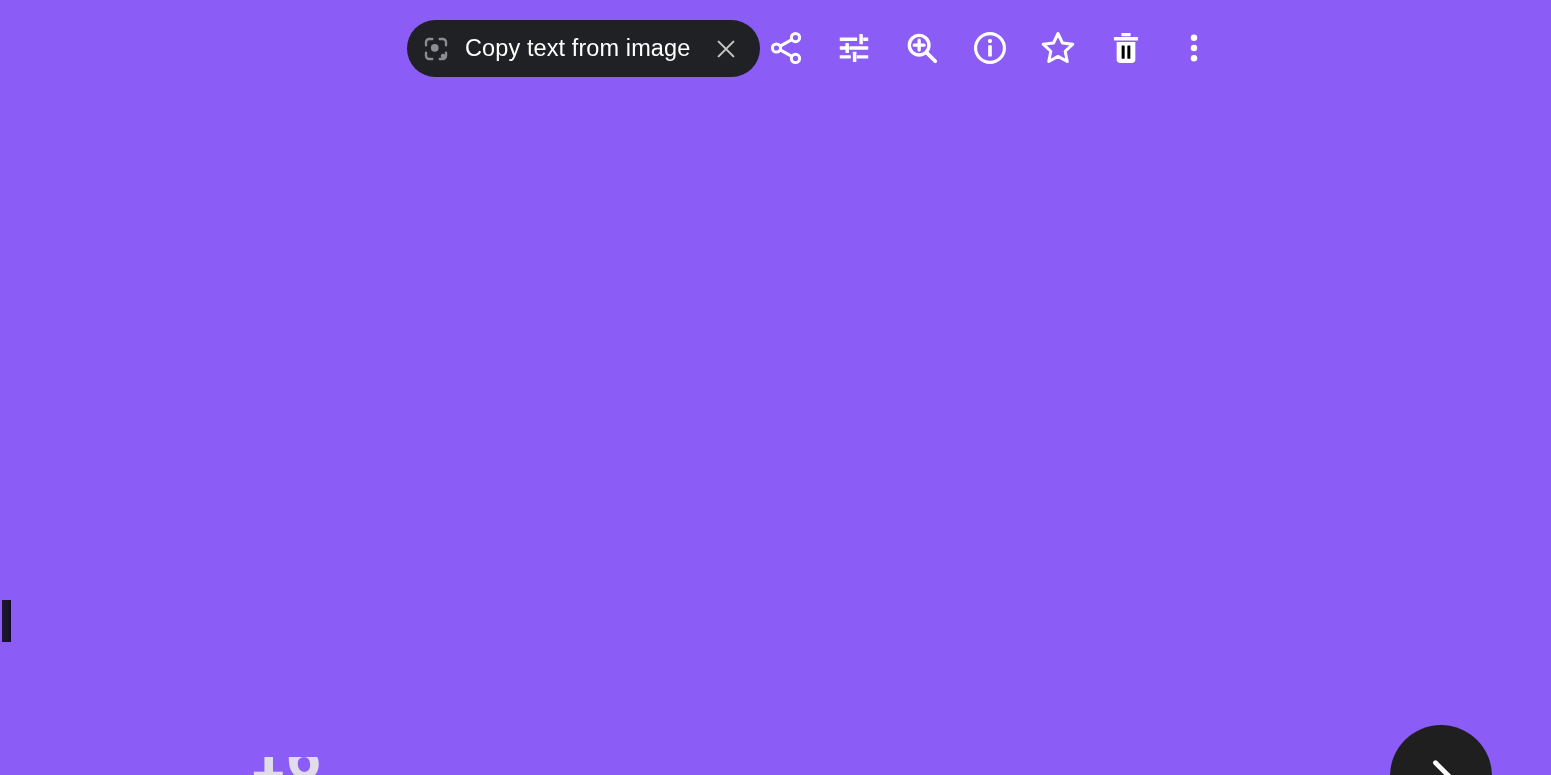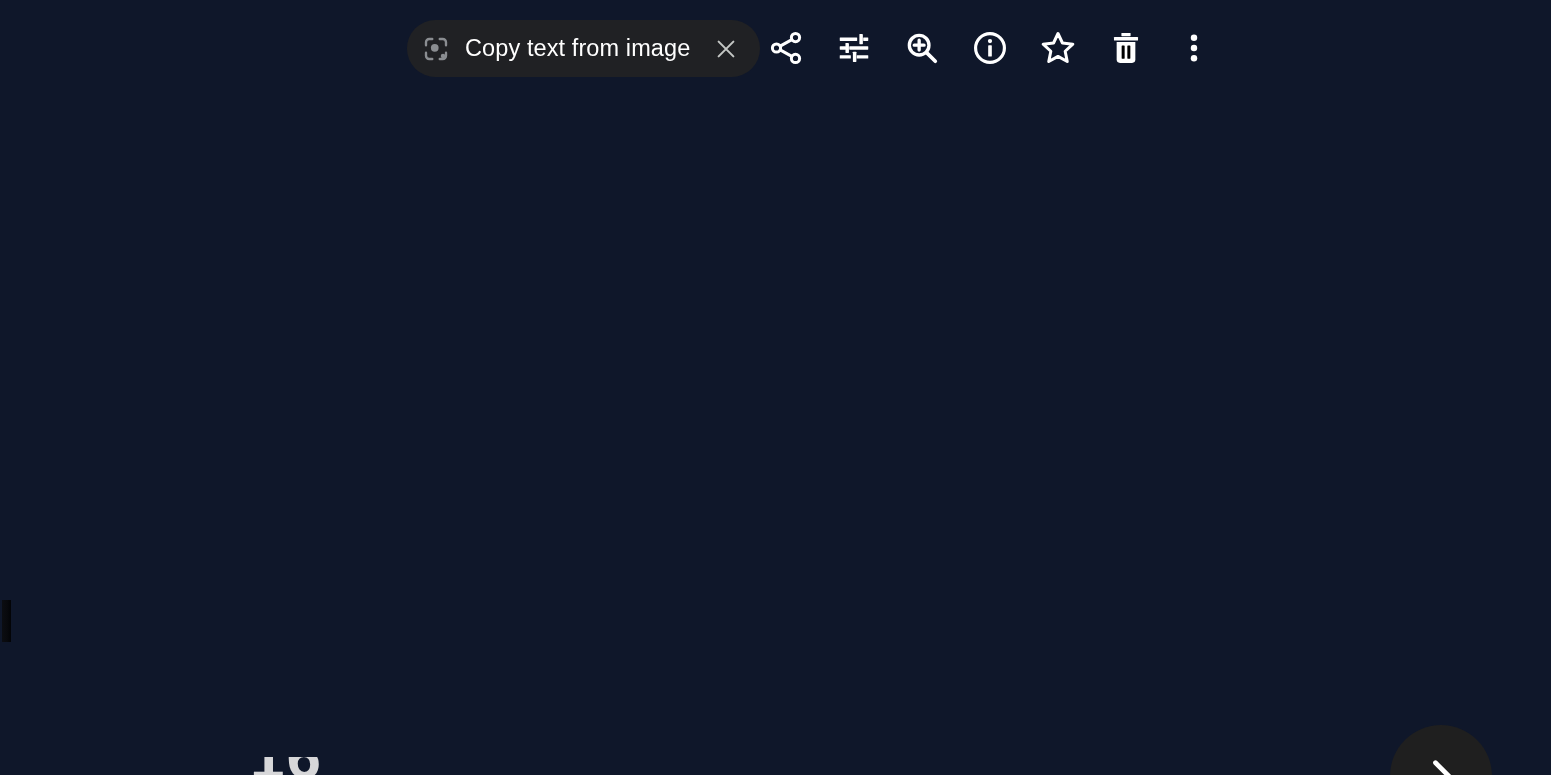--- a/index.html
+++ b/index.html
@@ -23,21 +23,21 @@
     overflow: hidden;
   }
 
   
   #photo-canvas {
     position: absolute;
     left: 0;
     top: 0;
     width: 1551px;
     height: 775px;
-    background: #0f172a;
+    background: #8b5cf6;
   }
   .faint-edge-mark {
     position: absolute;
     left: 2px;
     top: 600px;
     width: 9px;
     height: 42px;
     background: linear-gradient(90deg, #0b0b0d 0%, #070708 55%, #000 100%);
     opacity: .85;
   }

